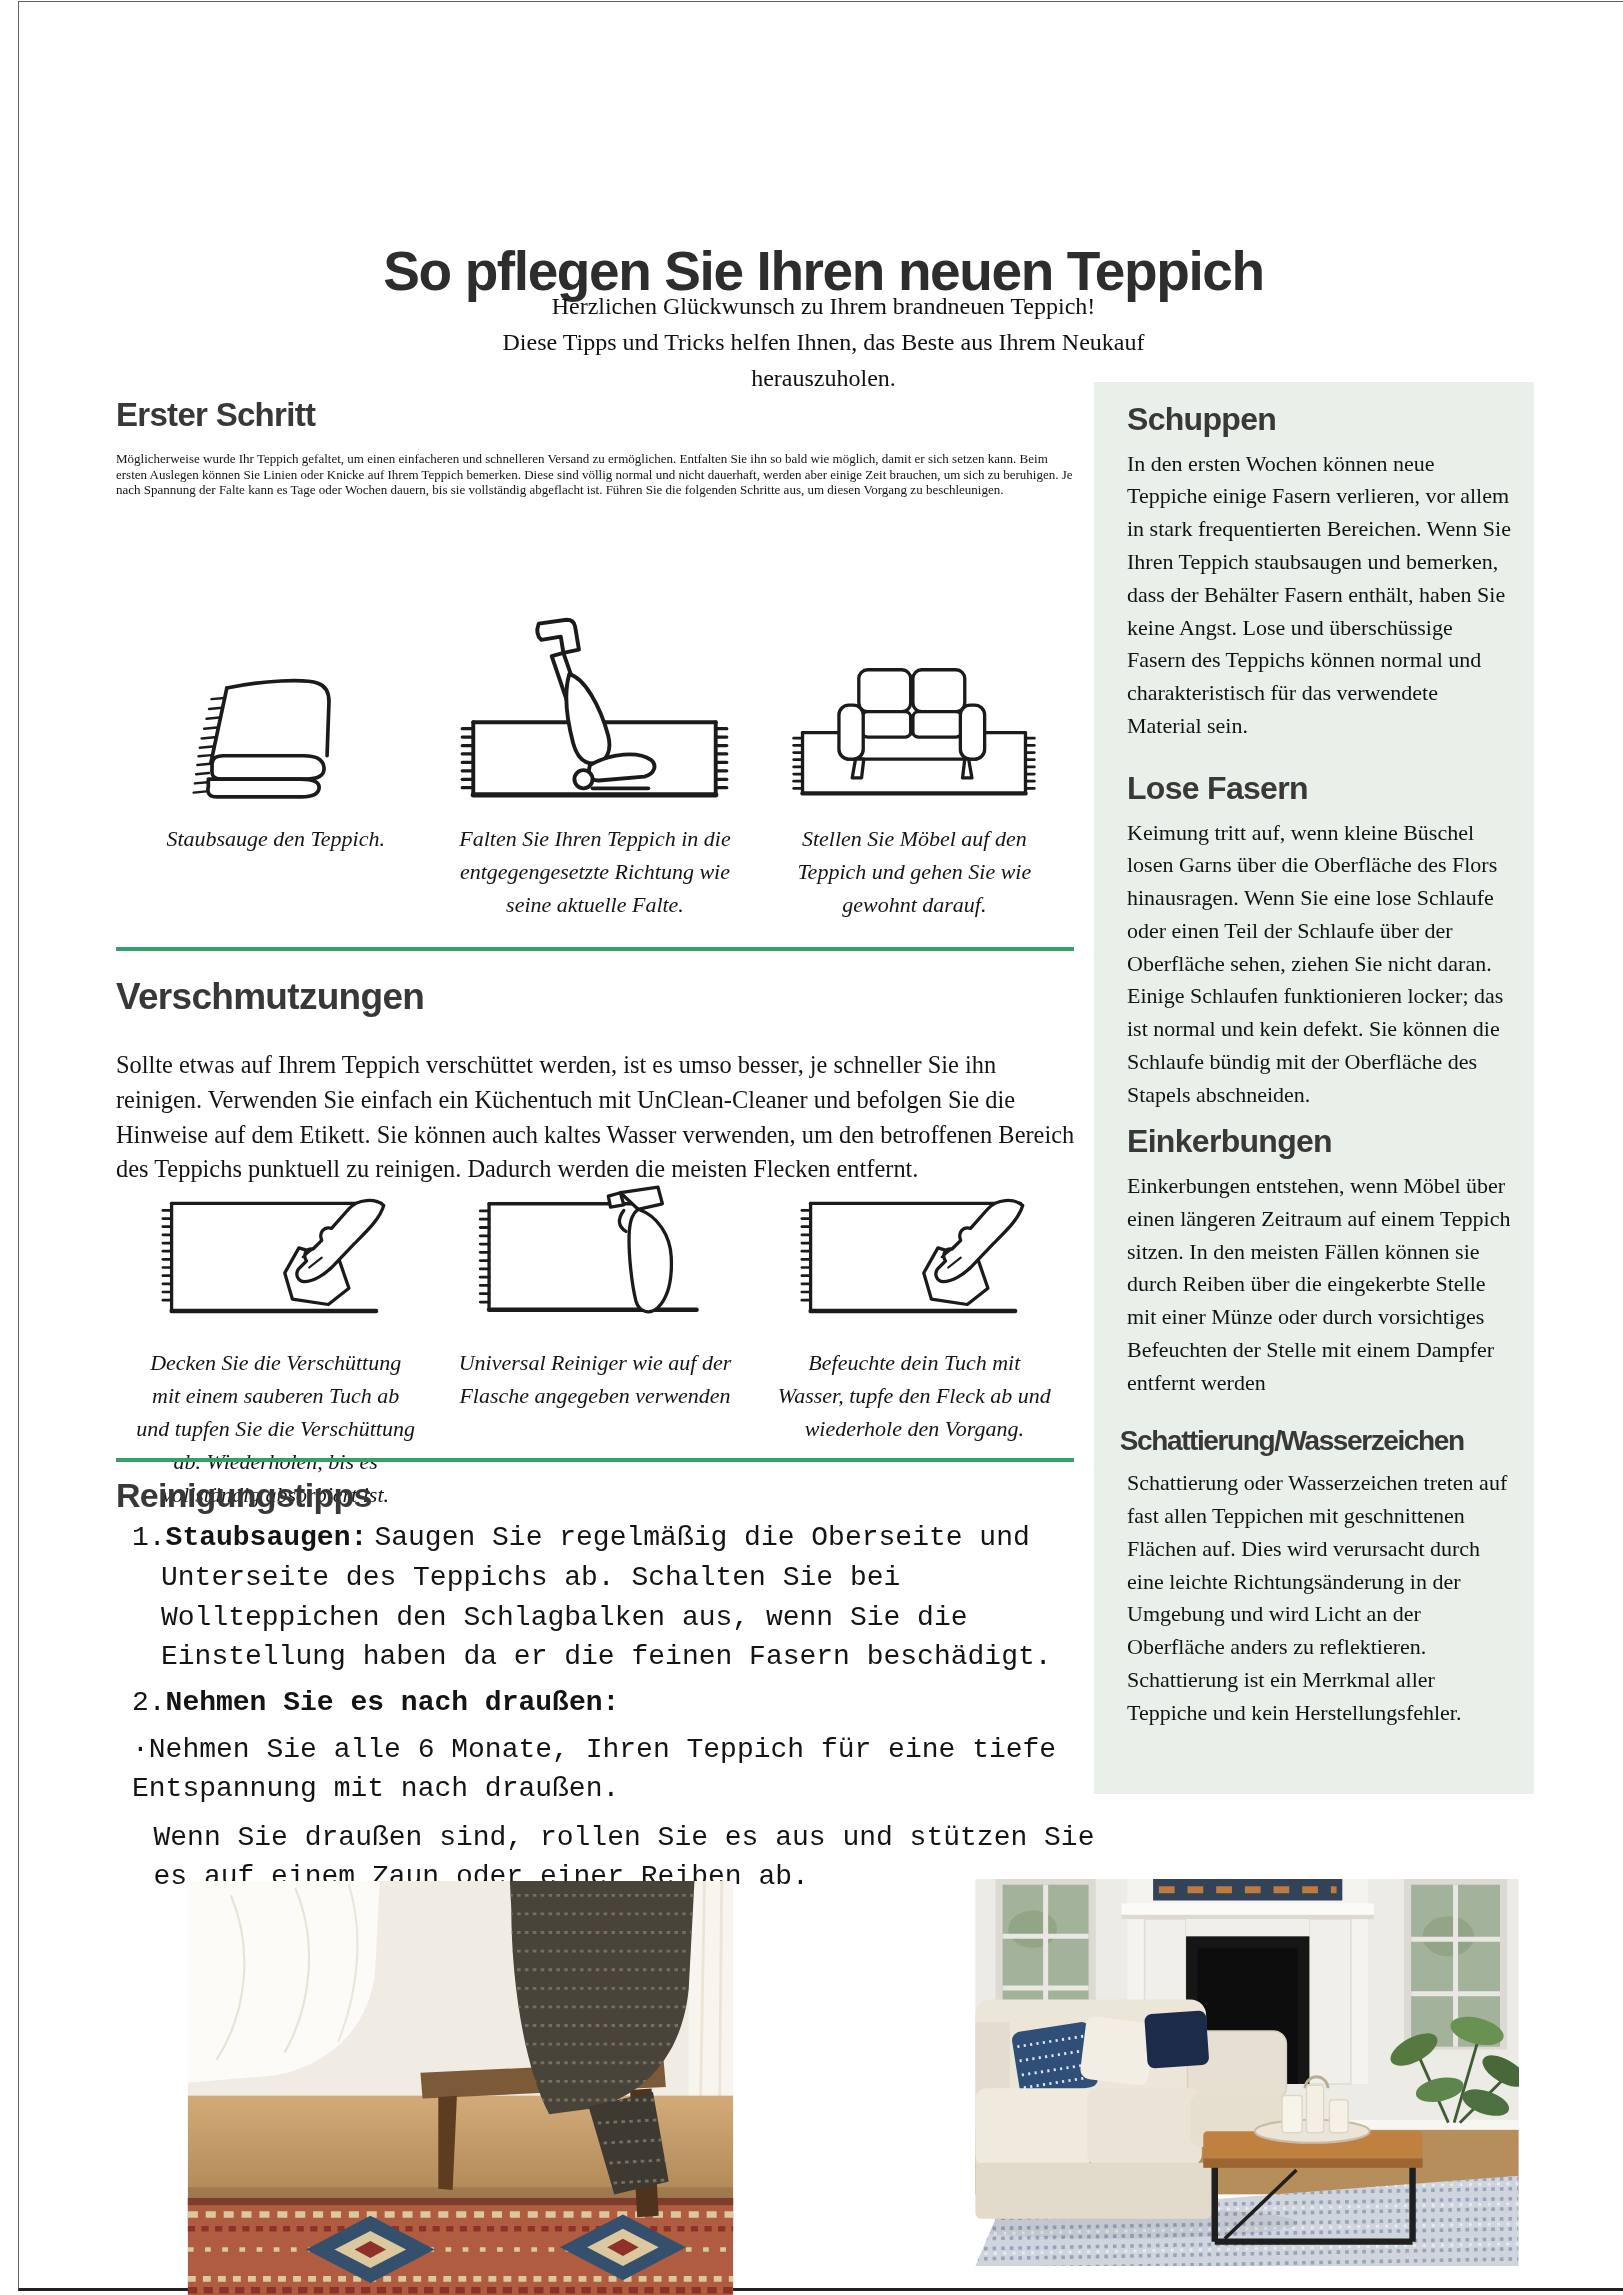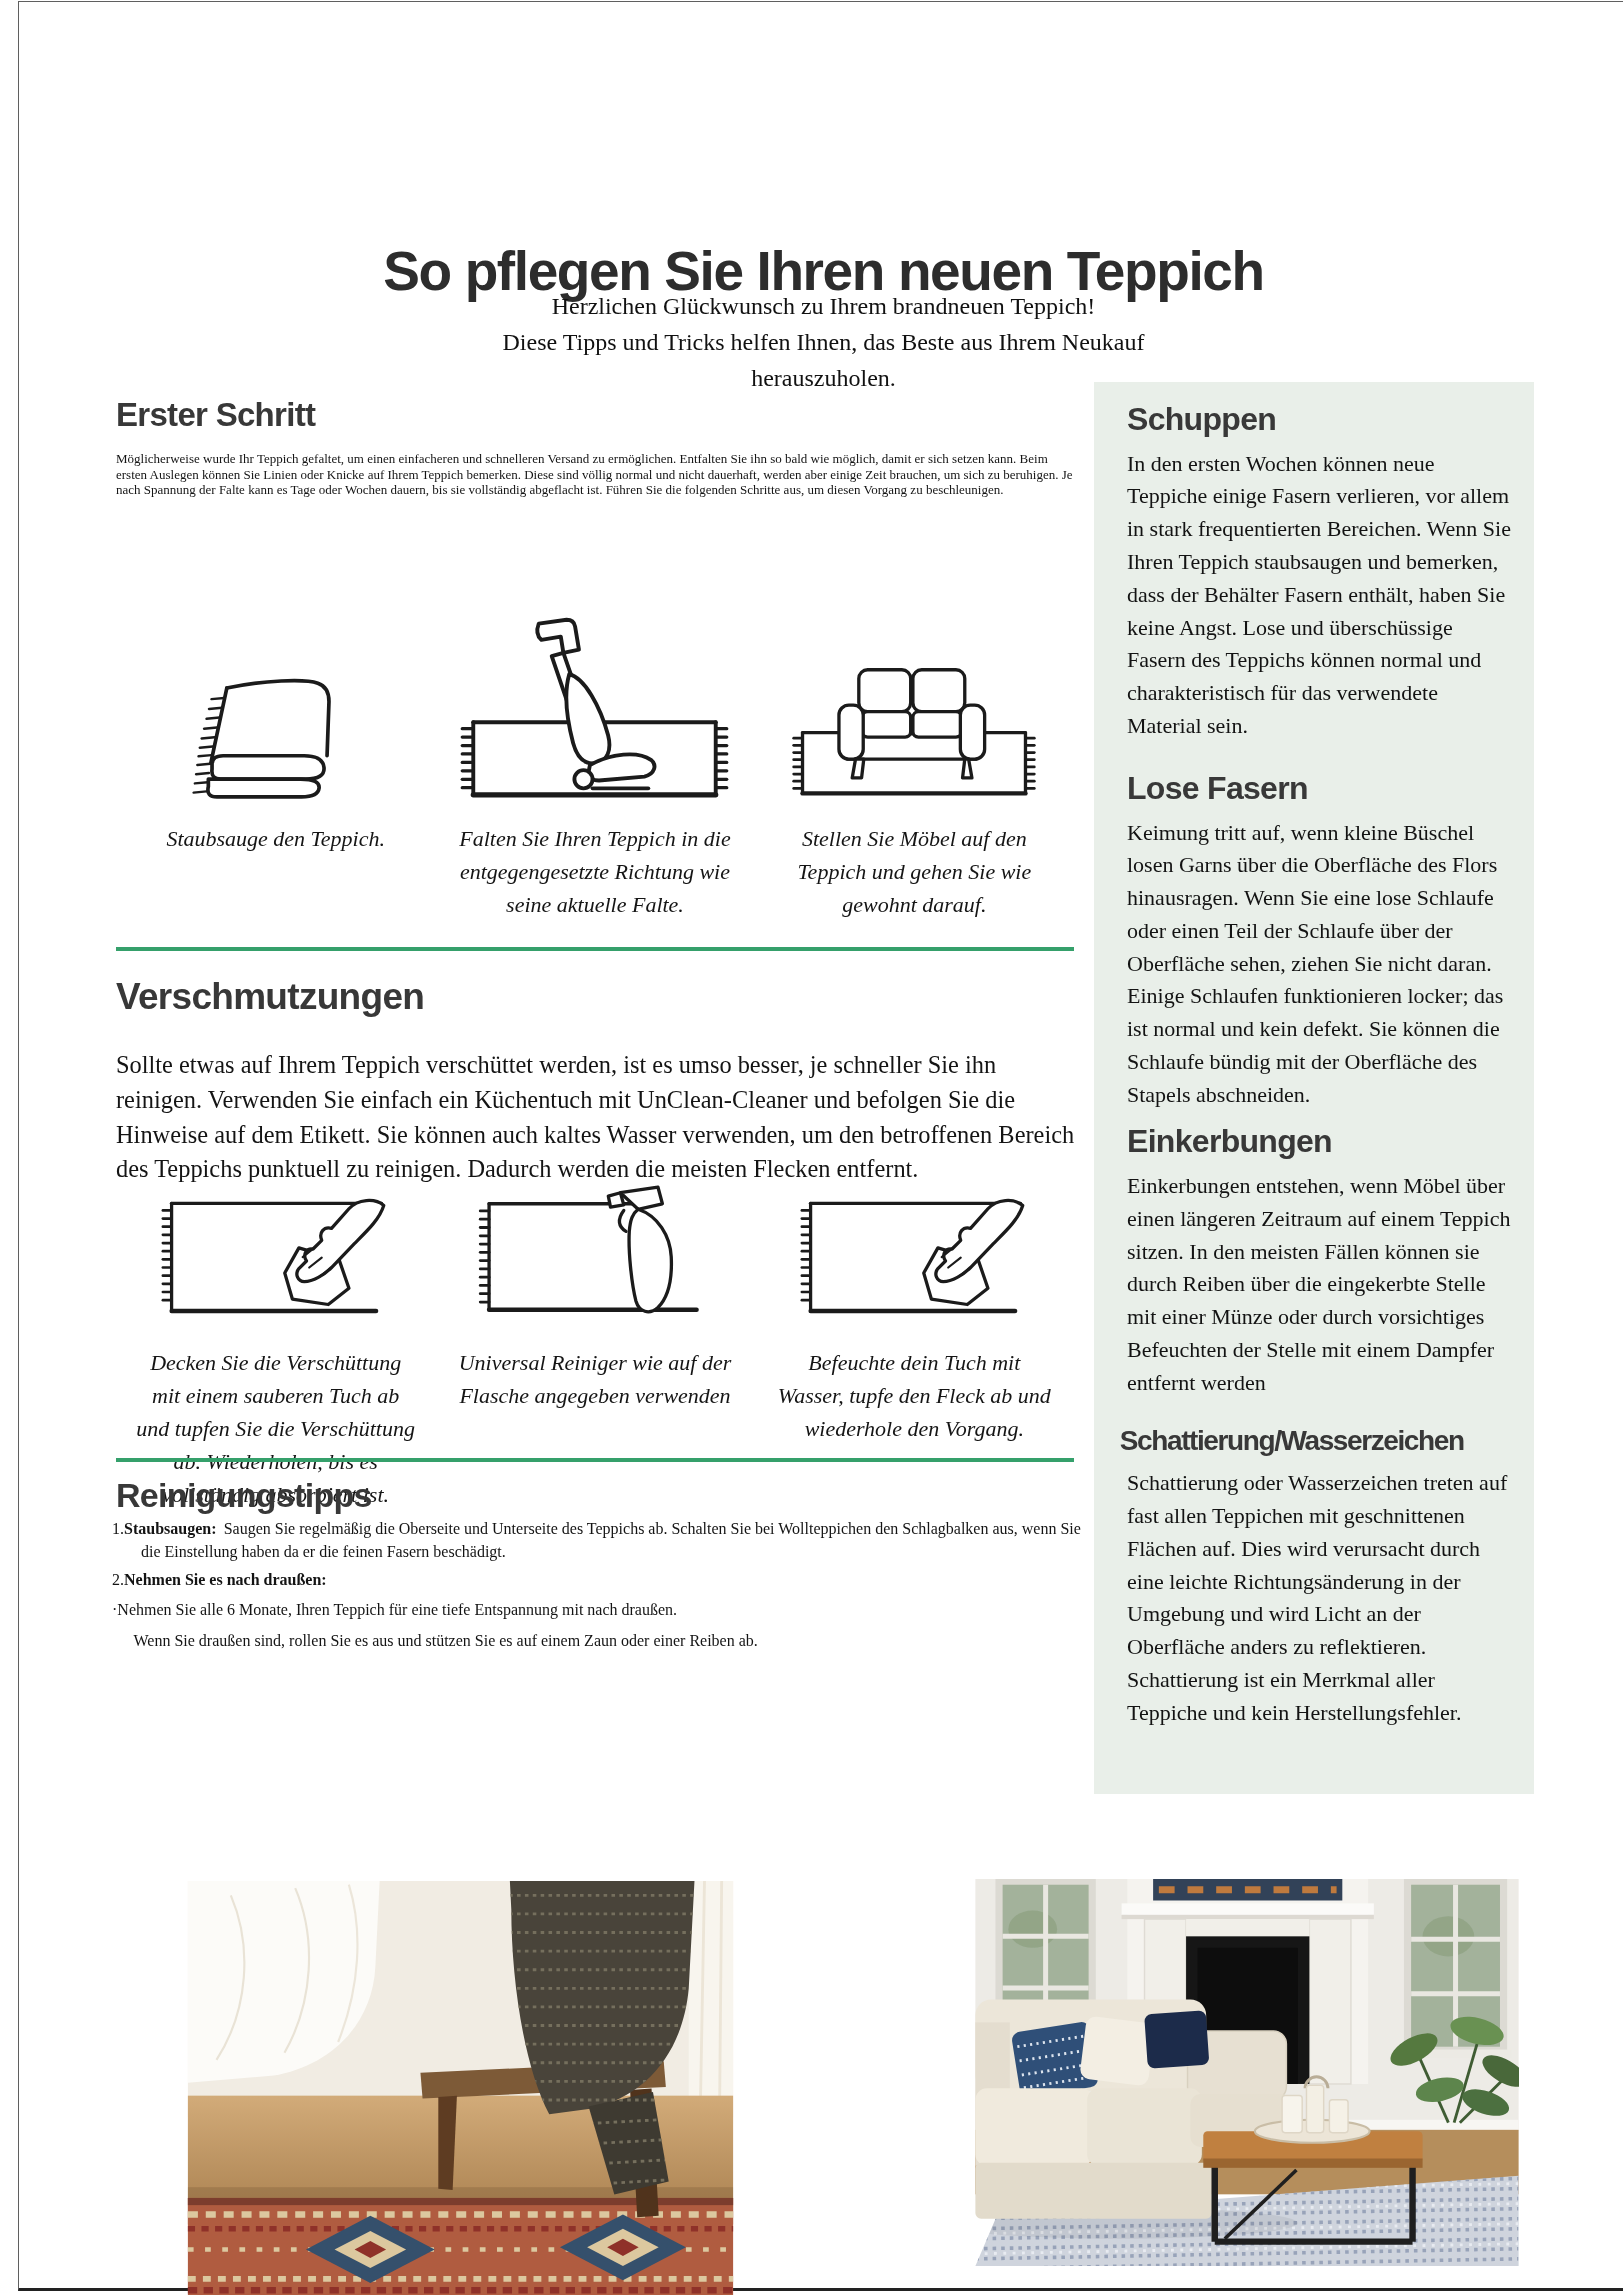--- a/index.html
+++ b/index.html
@@ -22,21 +22,21 @@
   .caprow{position:absolute;left:104px;width:958px;display:flex;}
   .caprow1{top:822px;}
   .caprow2{top:1346px;}
   .cap{flex:1;text-align:center;font-style:italic;font-size:22px;line-height:1.5;padding:0 18.7px;color:#151515;}
   .rule{position:absolute;left:104px;width:958px;height:3.6px;background:#35a06b;}
   .rule1{top:947px;}
   .rule2{top:1458px;}
   .h-versch{position:absolute;left:104px;top:976px;font-size:37px;}
   .p-versch{position:absolute;left:104px;top:1024px;width:968px;font-size:24.4px;line-height:1.42;}
   .h-rein{position:absolute;left:104px;top:1476px;font-size:34px;}
-  .tips{position:absolute;left:100px;top:1518px;width:983px;font-size:16px;line-height:1.42;}
+  .tips{position:absolute;left:120px;top:1518px;width:983px;font-size:28px;line-height:1.42;font-family:Liberation Mono, monospace;}
   .tip{margin:0 0 5.7px 0;padding-left:29px;text-indent:-29px;}
   .tiplabel{font-weight:700;margin-right:7.2px;}
   .tip2{margin:4.3px 0 7.2px 0;}
   .tp1{margin:0 0 8.6px 0;}
   .tp2{margin:0 0 10px 0;padding-left:21.5px;}
   .tp3{margin:0;padding-left:16px;text-indent:56px;}
   .sidebar{position:absolute;left:1082px;top:382px;width:440px;height:1412px;background:#e9efe9;
            box-sizing:border-box;padding:18.7px 20px 0 33px;}
   .sb-h{font-family:"Liberation Sans", sans-serif;font-weight:700;color:#383838;
         font-size:32px;letter-spacing:-0.7px;margin:0 0 10px 0;}

